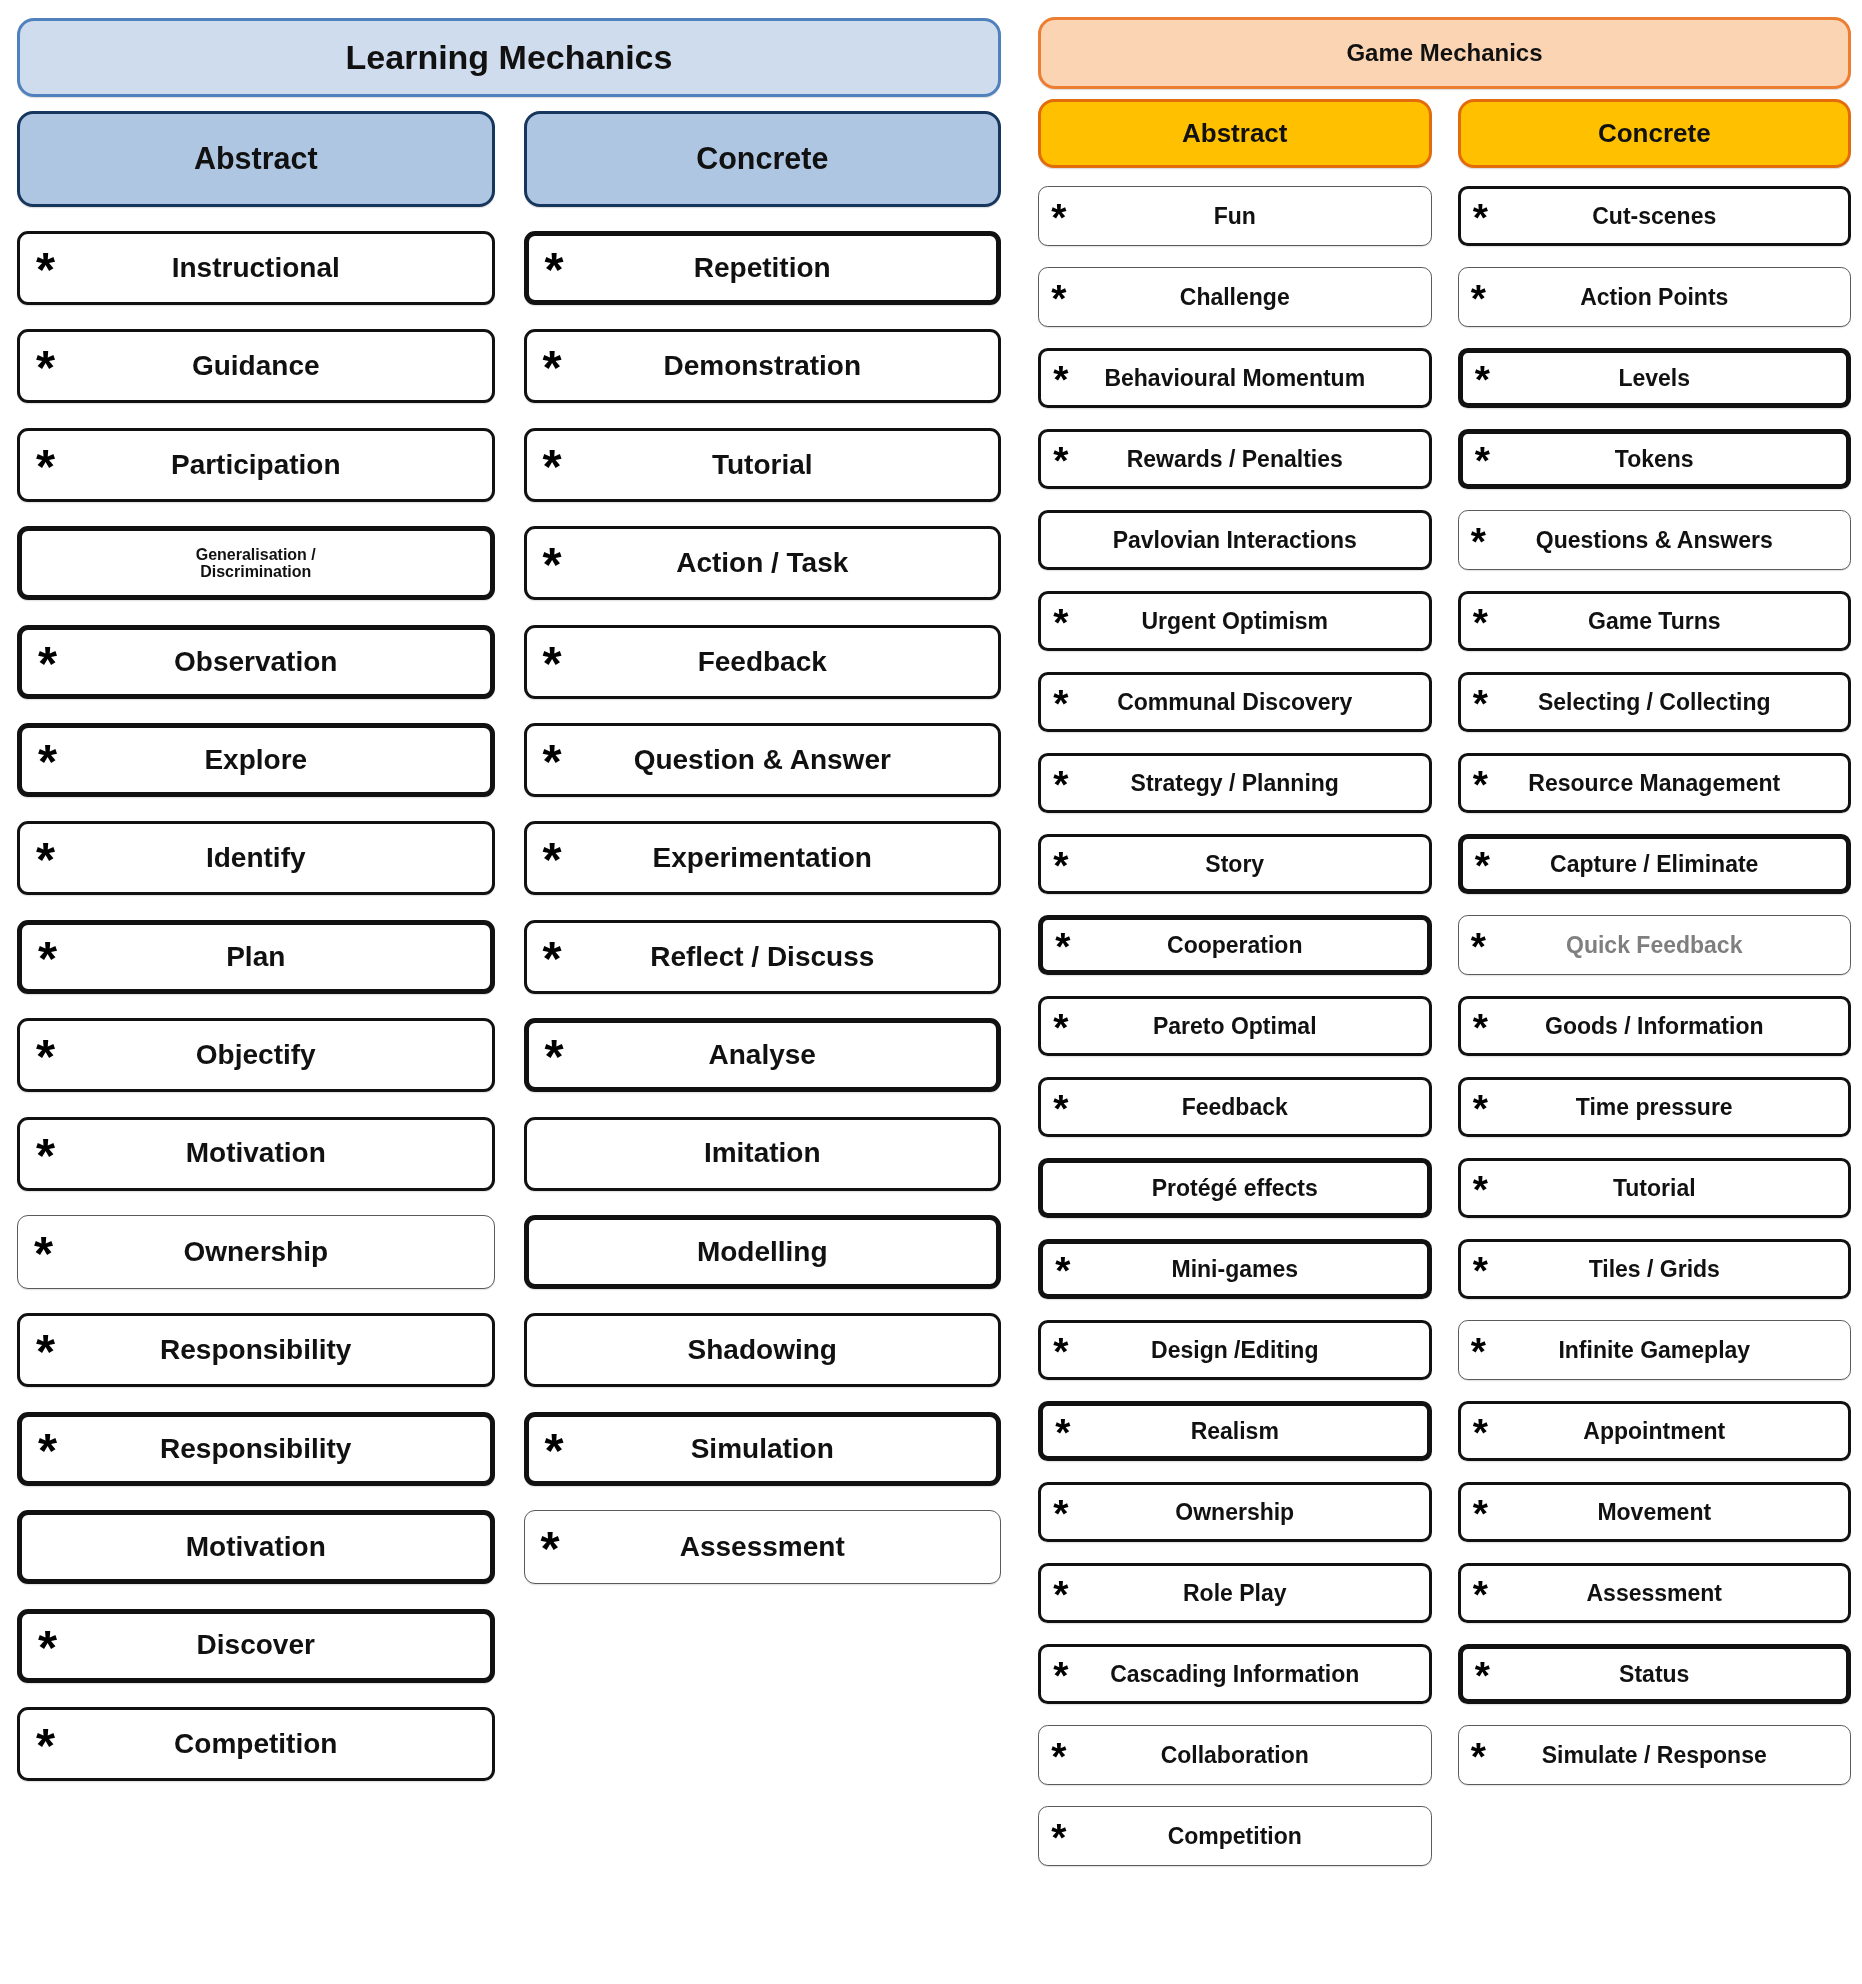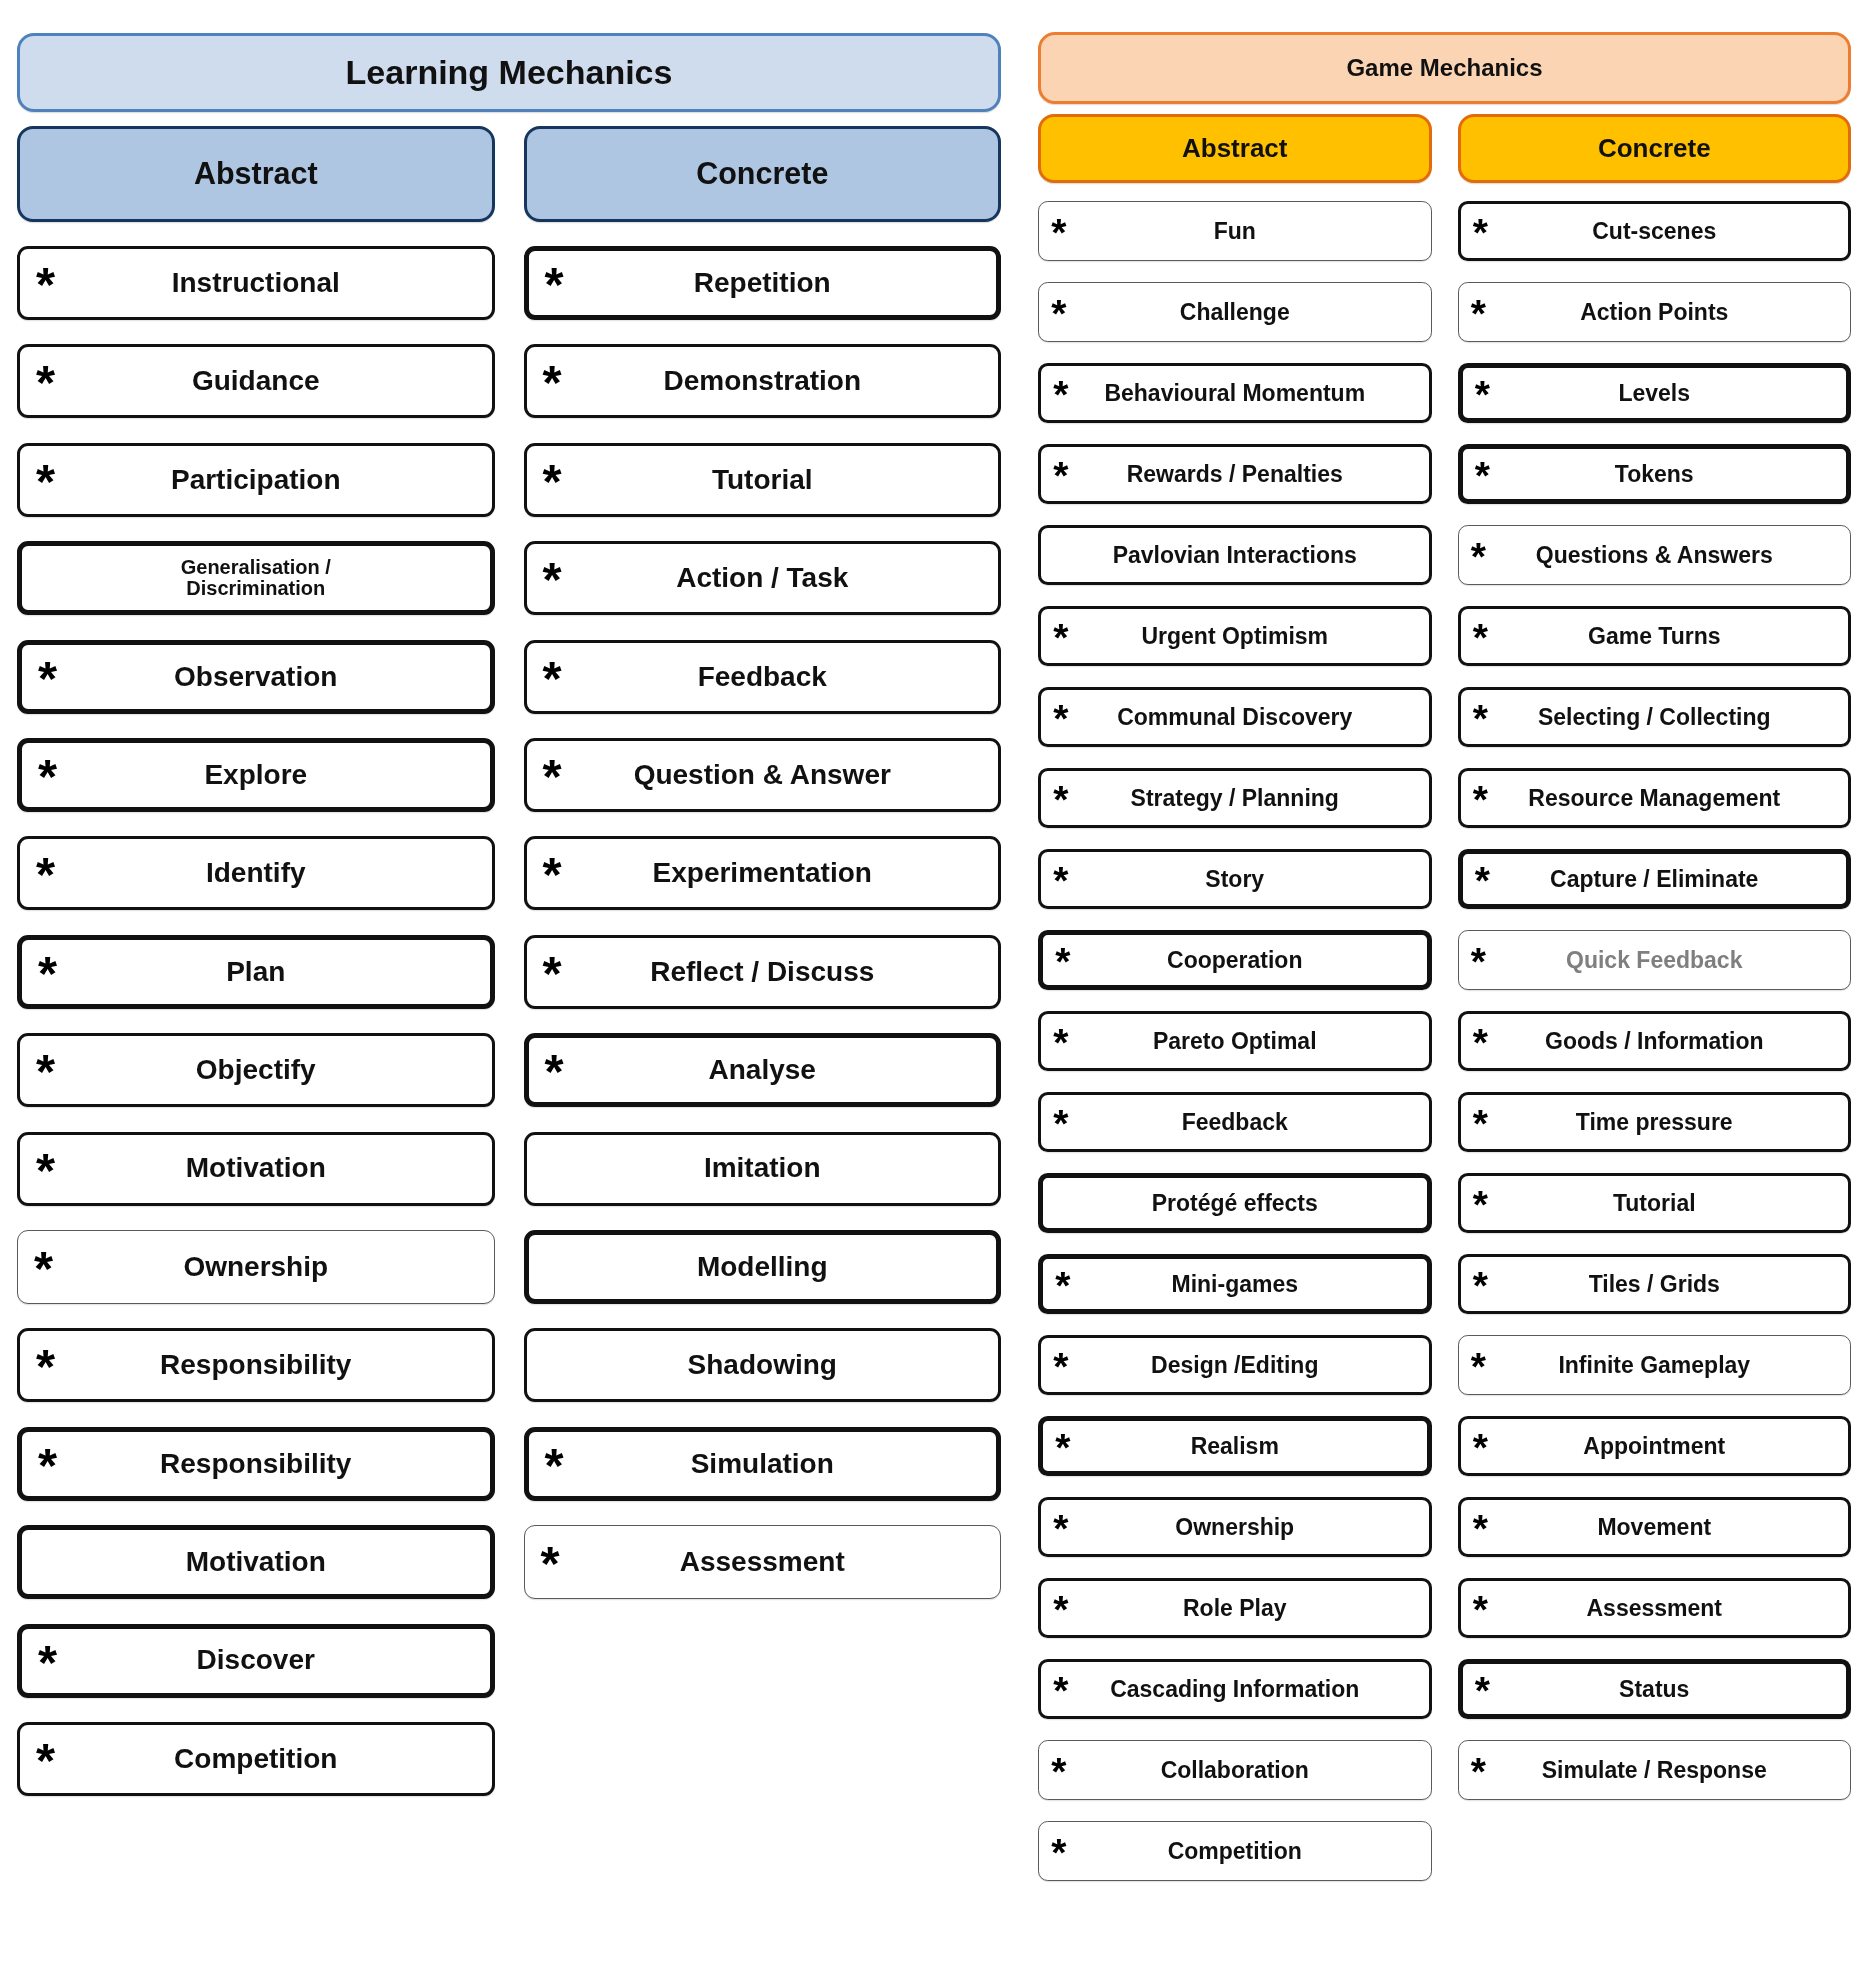--- a/index.html
+++ b/index.html
@@ -6,21 +6,20 @@
   body{font-family:"Liberation Sans","DejaVu Sans",sans-serif;color:#111111;}
   .canvas{position:relative;width:1863px;height:1985px;background:#ffffff;overflow:hidden;}
 
   .group{position:absolute;}
   .group-header{
     display:flex;align-items:center;justify-content:center;
     background:var(--header-fill,#ddd);
     border:3.1px solid var(--header-border,#888);
     border-radius:17px;font-weight:bold;
     box-shadow:0 1.2px 0 rgba(0,0,0,0.12);
-    margin-top:15px;
   }
   .cols{display:flex;}
   .col{flex:1;min-width:0;}
   .col-header{
     display:flex;align-items:center;justify-content:center;
     background:var(--col-fill,#ccc);
     border:3.7px solid var(--col-border,#333);
     border-radius:16px;font-weight:bold;
     box-shadow:0 1.2px 0 rgba(0,0,0,0.12);
   }
@@ -48,21 +47,21 @@
   }
 
   
   .group.learning{left:17px;top:18.3px;width:984px;}
   .group.learning .group-header{height:73px;font-size:34px;}
   .group.learning .cols{gap:29px;margin-top:13.4px;}
   .group.learning .col-header{height:90px;font-size:30.5px;}
   .group.learning .items{margin-top:24.4px;gap:24.4px;}
   .group.learning .item{height:74px;font-size:28px;}
   .group.learning .item .ast{font-size:49px;}
-  .group.learning .item .label.small{font-size:20px;}
+  .group.learning .item .label.small{font-size:16px;}
 
   
   .group.game{left:1038px;top:17px;width:813px;}
   .group.game .group-header{height:66px;font-size:24px;}
   .group.game .cols{gap:26px;margin-top:9.8px;}
   .group.game .col-header{height:63px;font-size:26px;border-width:3.1px;}
   .group.game .items{margin-top:18.3px;gap:21px;}
   .group.game .item{height:60px;font-size:23px;border-radius:9.8px;}
   .group.game .item .ast{font-size:39px;left:12.2px;}
 </style>

